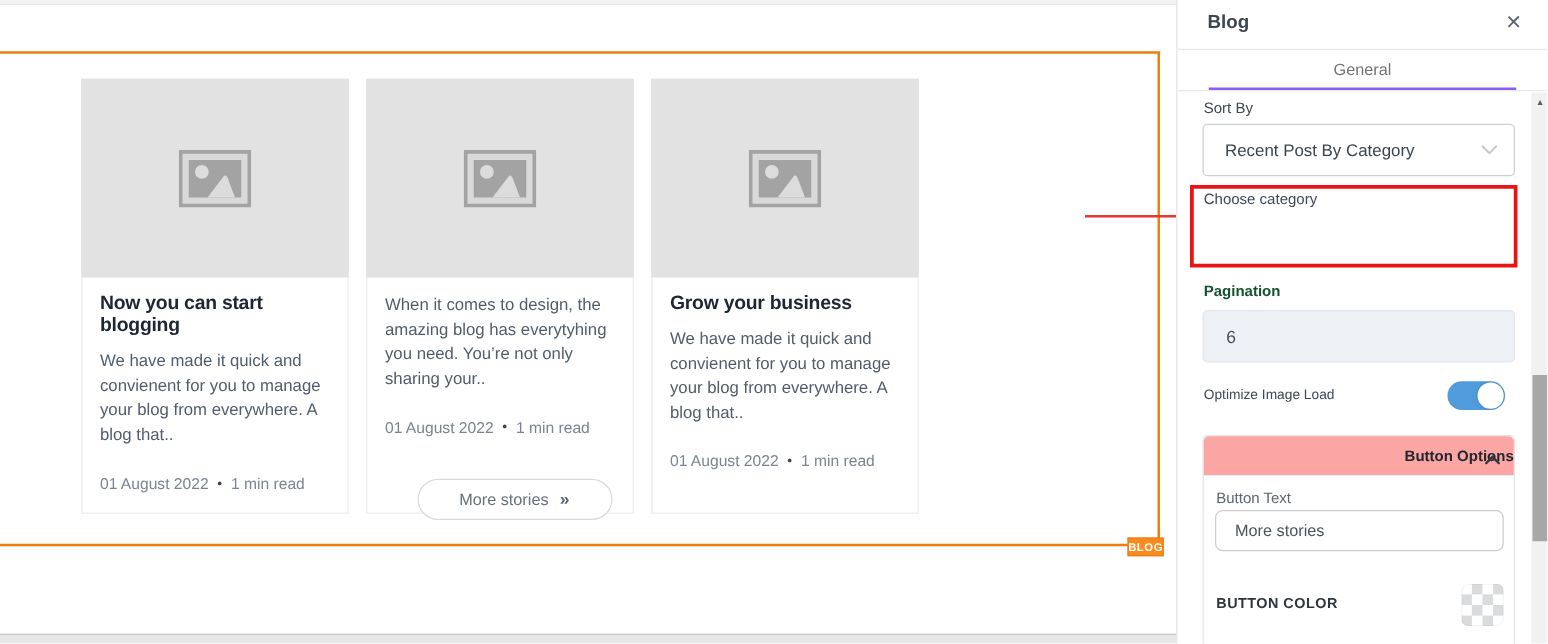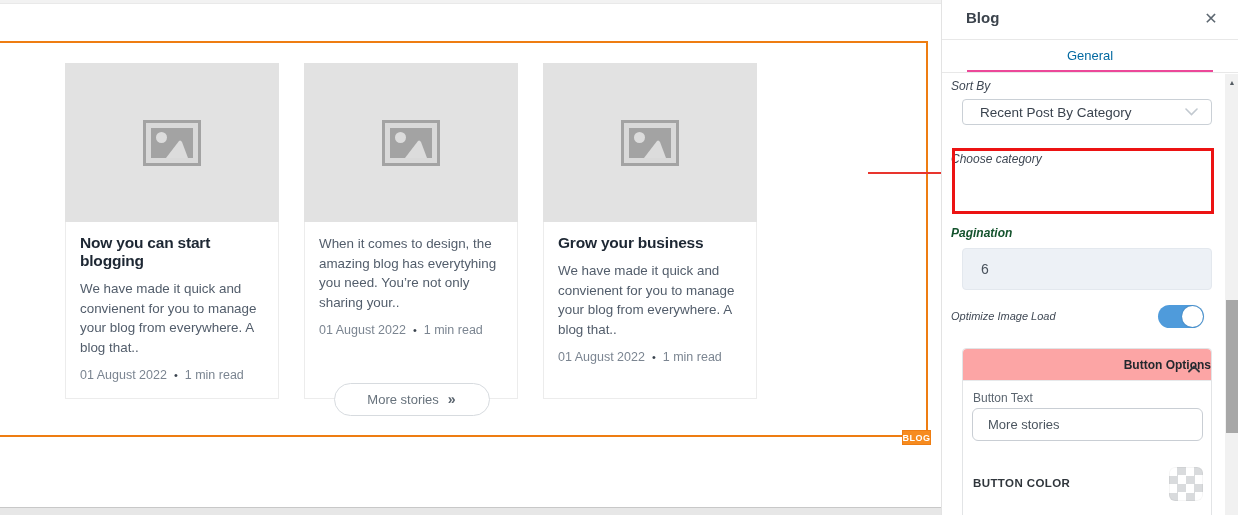--- a/index.html
+++ b/index.html
@@ -8,27 +8,27 @@
   #stage { position:relative; width:1238px; height:515px; background:#fff; overflow:hidden; }
 
   
   #preview { position:absolute; left:0; top:0; width:941px; height:507px; background:#fff; }
   .top-strip { position:absolute; left:0; top:0; width:941px; height:4px; background:#f2f2f2; border-bottom:1px solid #e9e9e9; }
   .bottom-strip { position:absolute; left:0; top:507px; width:941px; height:8px; background:#e7e7e7; border-top:1px solid #c8c8c8; }
   .orange-box { position:absolute; left:-3px; top:41px; width:931px; height:396px; border:2px solid #ee7d12; }
   .blog-badge { position:absolute; left:902px; top:430px; width:29px; height:15px; background:#f68b1f; color:#fff;
     font-size:9px; font-weight:bold; display:flex; align-items:center; justify-content:center; letter-spacing:.5px;
     border:1px solid #ee7d12; }
-  .cards { position:absolute; left:65px; top:63px; display:flex; gap:25px; }
+  .cards { position:absolute; left:65px; top:63px; display:flex; gap:14px; }
   .card { width:214px; background:#fff; border:1px solid #ececec; }
   .card-img { height:159px; margin:-1px -1px 0 -1px; background:#e2e2e2; display:flex; align-items:center; justify-content:center; }
   .card-body { padding:12px 14px 16px 14px; }
   .card-title { font-size:15.5px; font-weight:bold; color:#1d2733; letter-spacing:-.2px; margin-bottom:9px; }
   .card-excerpt { font-size:13.4px; color:#525d6b; line-height:19.5px; }
-  .card-meta { margin-top:11px; font-size:12.5px; color:#7b8591; display:flex; align-items:center; gap:7px; }
+  .card-meta { margin-top:23px; font-size:12.5px; color:#7b8591; display:flex; align-items:center; gap:7px; }
   .meta-dot { color:#39424d; font-size:11px; }
   .more-btn-row { position:absolute; left:65px; top:383px; width:693px; display:flex; justify-content:center; }
   .more-btn { width:156px; height:33px; border:1px solid #d7dbdf; border-radius:17px; background:#fff;
     display:flex; align-items:center; justify-content:center; gap:9px; cursor:pointer; }
   .more-btn-label { font-size:13px; color:#67727c; }
   .more-btn-chev { font-size:14px; color:#5b656f; font-weight:bold; line-height:1; padding-bottom:2px; }
 
   
   .anno-arrow { position:absolute; left:868px; top:172px; width:76px; height:2px; background:#e8352e; }
   .anno-arrow:after { content:""; position:absolute; right:-9px; top:-5px; border-left:10px solid #e8352e;
@@ -36,23 +36,23 @@
   .anno-rect { position:absolute; left:952px; top:148px; width:262px; height:66px; border:3px solid #ec1313; z-index:5; pointer-events:none; }
 
   
   #panel { position:absolute; left:941px; top:0; width:297px; height:515px; background:#fff; border-left:1px solid #e3e3e3; }
   .panel-header { position:relative; height:40px; border-bottom:1px solid #e8e8e8; }
   .panel-title { position:absolute; left:24px; top:9px; font-size:15px; font-weight:bold; color:#3c444d; }
   .panel-close { position:absolute; right:15px; top:6px; width:24px; height:24px; display:flex; align-items:center;
     justify-content:center; font-size:16px; color:#5d6771; cursor:pointer; }
   .tabs { display:flex; height:33px; border-bottom:1px solid #e8e8e8; padding:0 14px; }
   .tab { flex:1; margin:0 11px; display:flex; align-items:center; justify-content:center; font-size:13px; color:#5f6b76; cursor:pointer; }
-  .tab.active { color:#0369a1; border-bottom:2px solid #ec4899; }
-
-  .field-label { position:absolute; left:9px; font-size:12px; color:#3f4854;font-style:italic; }
+  .tab.active { color:#737373; border-bottom:2px solid #8b5cf6; }
+
+  .field-label { position:absolute; left:21px; font-size:12px; color:#3f4854; }
   .field-label.bold { font-weight:bold; color:#14532d; }
   .select { position:absolute; left:20px; width:250px; background:#fff; border:1px solid #cad0d6; border-radius:4px;
     display:flex; align-items:center; cursor:pointer; }
   .select .sel-text { padding-left:17px; font-size:13.5px; color:#3a434e; }
   .sel-chev { position:absolute; right:13px; top:50%; transform:translateY(-50%); display:flex; }
   .text-input { position:absolute; font-size:13.5px; color:#49525c; border:1px solid #c9ced4; border-radius:4px; background:#fff; outline:none; }
 
   .toggle { position:absolute; left:216px; top:305px; width:46px; height:23px; border-radius:12px; background:#4f9bdb; cursor:pointer; }
   .toggle .knob { position:absolute; right:1px; top:1px; width:21px; height:21px; border-radius:50%; background:#fff;
     box-shadow:0 0 2px rgba(0,0,0,.25); }
@@ -160,21 +160,21 @@
     <div class="panel-header">
       <div class="panel-title">Blog</div>
       <div class="panel-close">✕</div>
     </div>
 
     <div class="tabs">
       <div class="tab active">General</div>
     </div>
 
     <div class="field-label" style="top:79px;">Sort By</div>
-    <div class="select" style="top:99px; height:26px;">
+    <div class="select" style="top:99px; height:42px;">
       <span class="sel-text">Recent Post By Category</span>
       <span class="sel-chev">
         <svg width="13" height="8" viewBox="0 0 13 8">
             <polyline points="1,1 6.5,6.5 12,1" fill="none" stroke="#c2c9d0" stroke-width="1.6" stroke-linecap="round"></polyline>
           </svg>
       </span>
     </div>
 
     <div class="field-label" style="top:152px;">Choose category</div>
 

